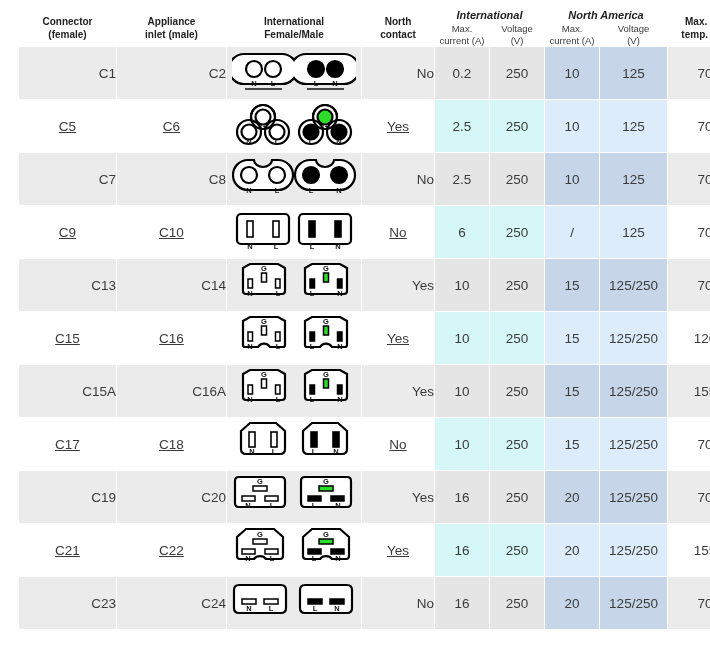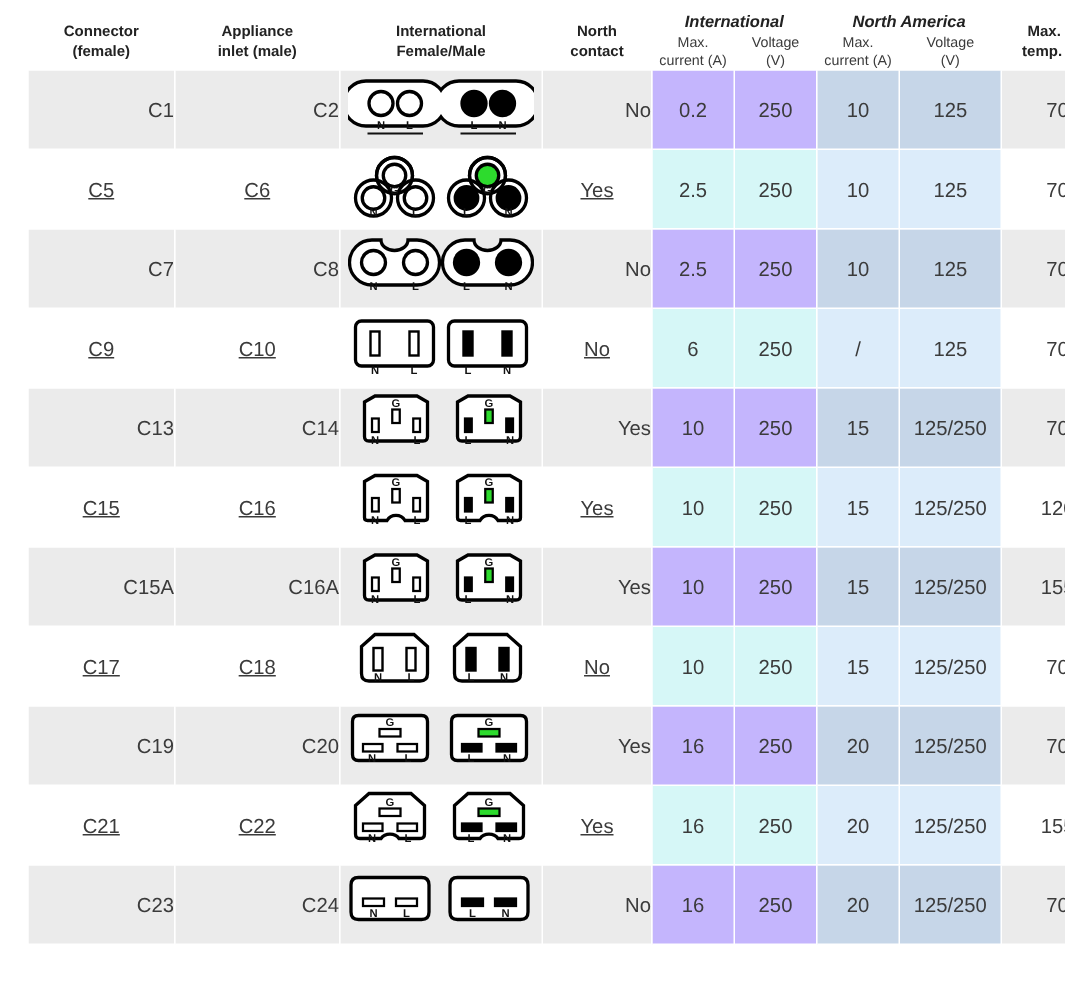--- a/index.html
+++ b/index.html
@@ -66,21 +66,21 @@
   col.c-earth  { width: 73px; }
   col.c-imax   { width: 55px; }
   col.c-ivolt  { width: 55px; }
   col.c-namax  { width: 55px; }
   col.c-navolt { width: 68px; }
   col.c-temp   { width: 75px; }
 
   
   tbody tr.odd  td.plain { background: #ebebeb; text-align: right; }
   tbody tr.even td.plain { background: #ffffff; text-decoration: underline; }
-  tbody tr.odd  td.intl  { background: #c4b5fd; }
+  tbody tr.odd  td.intl  { background: #e5e5e5; }
   tbody tr.even td.intl  { background: #d6f7f7; }
   tbody tr.odd  td.na    { background: #c6d6e8; }
   tbody tr.even td.na    { background: #dcecfa; }
   tbody tr.odd  td.temp  { background: #ebebeb; }
   tbody tr.even td.temp  { background: #ffffff; }
 
   td.config { padding: 2px 0; }
   .cfgwrap {
     display: flex;
     justify-content: center;

